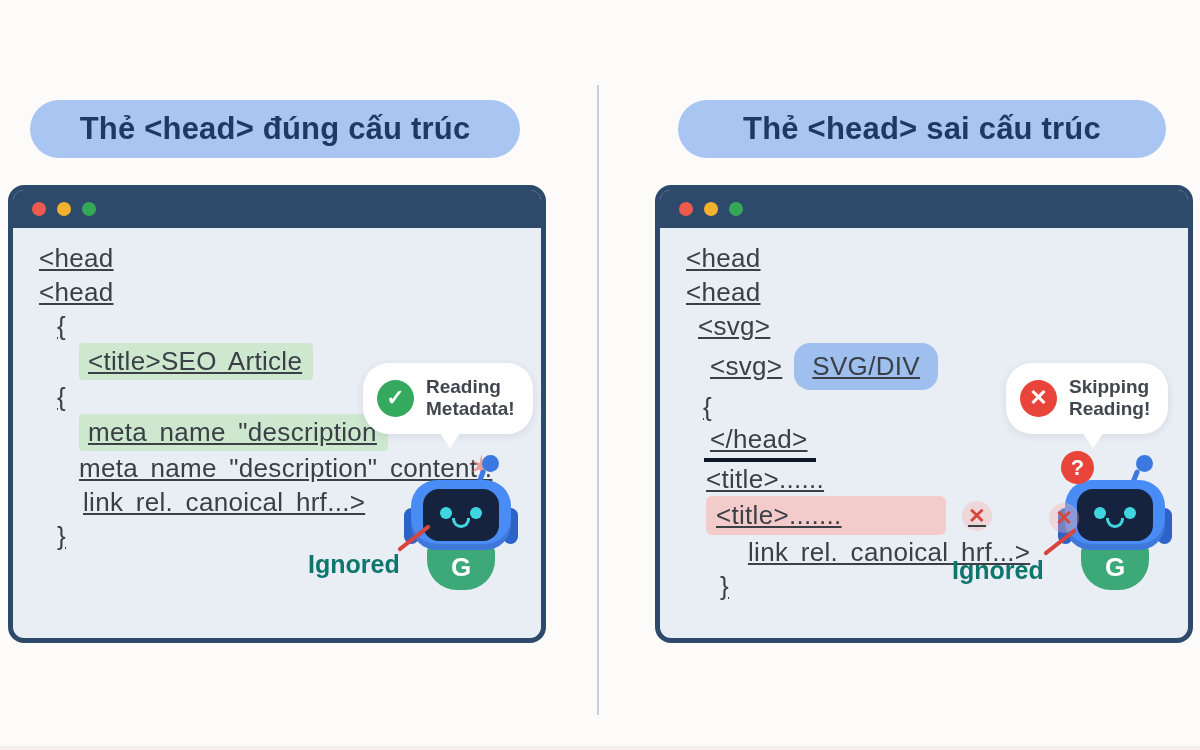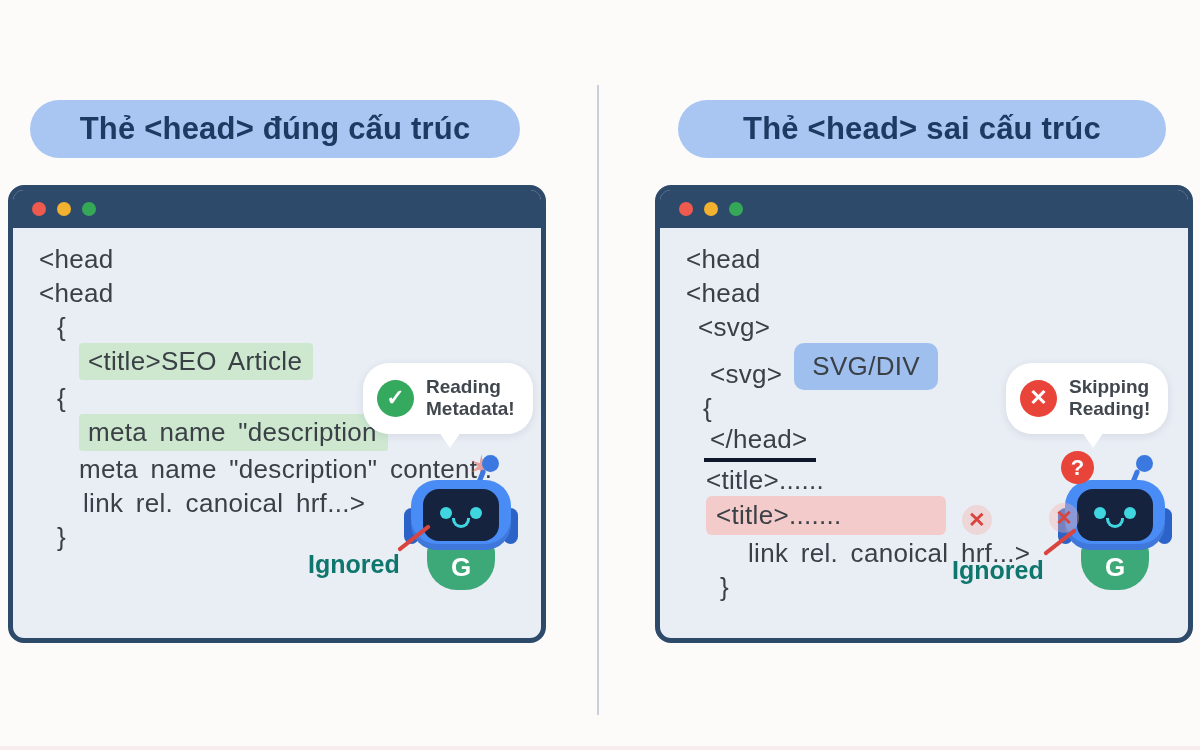--- a/index.html
+++ b/index.html
@@ -22,26 +22,26 @@
   .window { position:absolute; top:185px; width:538px; height:458px;
             border:5px solid #2e4a6b; border-radius:16px; background:#e9edf4; overflow:hidden; }
   .window.left { left:8px; }
   .window.right { left:655px; }
   .titlebar { height:38px; background:#2e4a6b; display:flex; align-items:center; padding-left:19px; gap:11px; }
   .dot { width:14px; height:14px; border-radius:50%; }
   .dot.red { background:#ee5a4e; } .dot.yellow { background:#f2b12e; } .dot.green { background:#35a857; }
 
   
   .code { padding-top:13px; font-size:26px; color:#3a4046; word-spacing:5px; letter-spacing:0.3px; }
-  .line { min-height:34px; display:flex; align-items:flex-end; }
+  .line { min-height:34px; display:flex; align-items:center;text-decoration:underline; }
   .p26{padding-left:26px;} .p38{padding-left:38px;} .p43{padding-left:43px;} .p44{padding-left:44px;}
   .p50{padding-left:50px;} .p60{padding-left:60px;} .p66{padding-left:66px;} .p70{padding-left:70px;}
   .p77{padding-left:46px;} .p88{padding-left:88px;}
   .hl-green { background:#cde8cf; padding:3px 11px 3px 9px; border-radius:4px; }
-  .hl-blue  { background:#9fc0ef; padding:8px 18px; border-radius:10px; margin-left:12px; }
+  .hl-blue  { background:#9fc0ef; padding:8px 18px; border-radius:16px; margin-left:12px; }
   .hl-pink  { background:#f3cbcb; padding:4px 10px; border-radius:6px; min-width:240px; }
   .underline-red { border-bottom:4px solid #0f172a; padding:0 8px 3px 6px; margin-left:-6px; }
 
   
   .bubble { position:absolute; top:363px; background:#fff; border-radius:26px; padding:13px 18px 13px 14px;
             display:flex; align-items:center; gap:12px; box-shadow:0 2px 8px rgba(40,60,90,0.10); z-index:6; }
   .bubble.left { left:363px; }
   .bubble.right { left:1006px; }
   .bubble:after { content:""; position:absolute; bottom:-14px; left:76px;
                   border-left:11px solid transparent; border-right:11px solid transparent;

